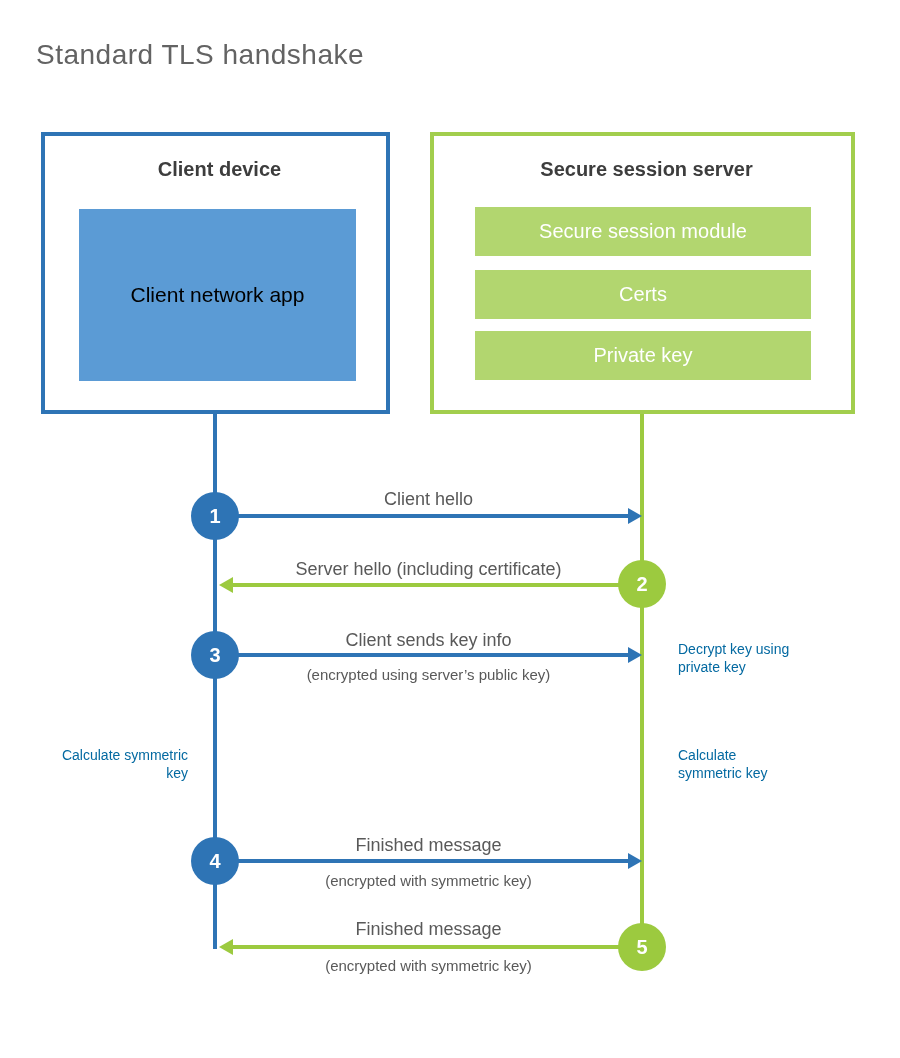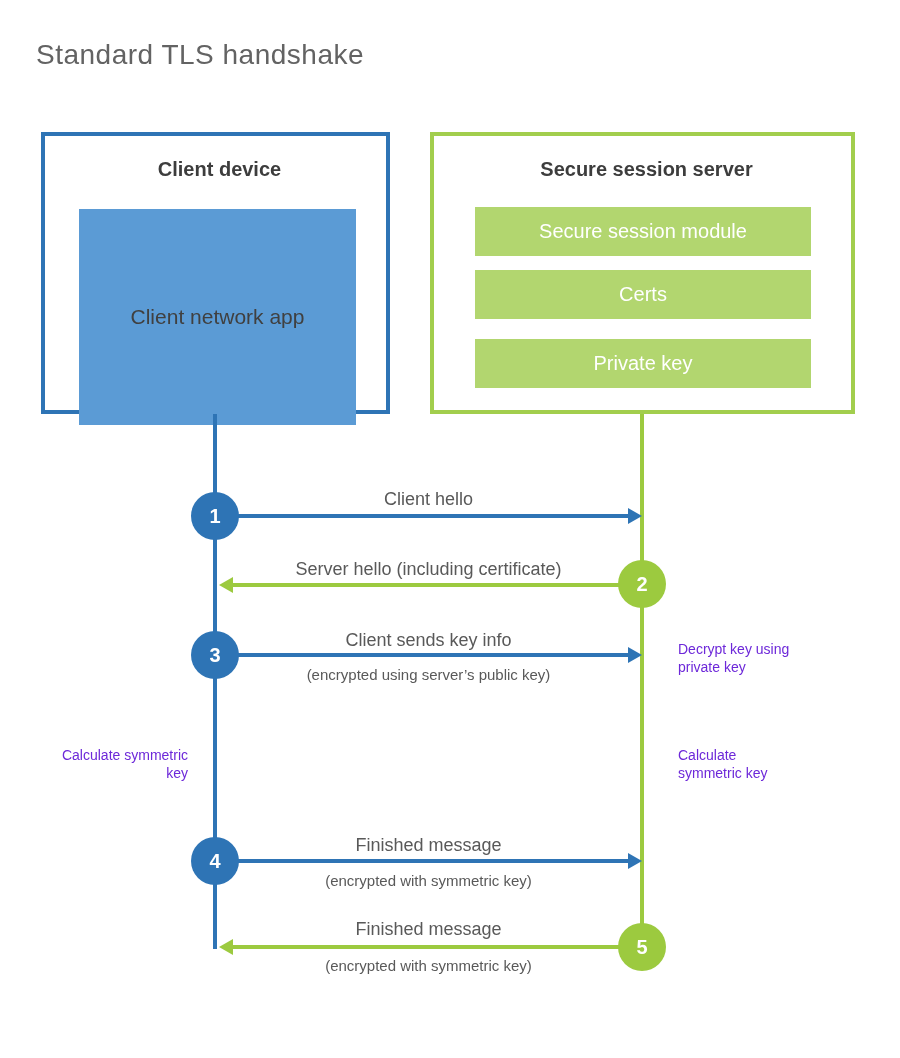--- a/index.html
+++ b/index.html
@@ -13,32 +13,32 @@
   }
   
   .actor-box{position:absolute;top:123px;height:282px;background:#fff;box-sizing:border-box;}
   .actor-box.client{left:41px;width:349px;border:4px solid #2e74b5;}
   .actor-box.server{left:430px;width:425px;border:4px solid #a2ce4d;}
   .actor-title{
     position:absolute;left:8px;right:0;top:22px;text-align:center;
     font-size:20px;font-weight:700;color:#3d3d3d;
   }
   .client-app{
-    position:absolute;left:34px;top:73px;width:277px;height:216px;background:#5b9bd5;
+    position:absolute;left:34px;top:73px;width:277px;height:172px;background:#5b9bd5;
     display:flex;align-items:center;justify-content:center;text-align:center;
-    color:#404040;font-size:21px;line-height:1.35;padding:0 50px;box-sizing:border-box;
+    color:#000000;font-size:21px;line-height:1.35;padding:0 50px;box-sizing:border-box;
   }
   .server-bar{
     position:absolute;left:41px;width:336px;height:49px;background:#b2d66f;
     display:flex;align-items:center;justify-content:center;
     color:#ffffff;font-size:20px;
   }
   .server-bar.b0{top:71px;}
   .server-bar.b1{top:134px;}
-  .server-bar.b2{top:203px;}
+  .server-bar.b2{top:195px;}
   
   .lifeline{position:absolute;width:4px;}
   .lifeline.blue{left:213px;top:405px;height:535px;background:#2e74b5;}
   .lifeline.green{left:640px;top:405px;height:535px;background:#9cca3f;}
   
   .arrow{position:absolute;height:4px;}
   .arrow.blue{background:#2e74b5;}
   .arrow.green{background:#9cca3f;}
   .head{position:absolute;width:0;height:0;top:-6px;}
   .head.right{right:-13px;border-left:14px solid #2e74b5;border-top:8px solid transparent;border-bottom:8px solid transparent;}
@@ -54,21 +54,21 @@
   
   .msg-label{
     position:absolute;left:215px;width:427px;text-align:center;
     font-size:18px;color:#595959;
   }
   .msg-sub{
     position:absolute;left:215px;width:427px;text-align:center;
     font-size:15px;color:#595959;
   }
   
-  .note{position:absolute;font-size:14px;color:#6d28d9;line-height:1.28;}
+  .note{position:absolute;font-size:14px;color:#0369a1;line-height:1.28;}
   .note.left-side{left:58px;width:130px;text-align:right;}
   .note.right-side{left:678px;width:140px;text-align:left;}
 </style>
 </head>
 <body>
 
 <div class="canvas">
 
   <div class="page-title">Standard TLS handshake</div>
 

